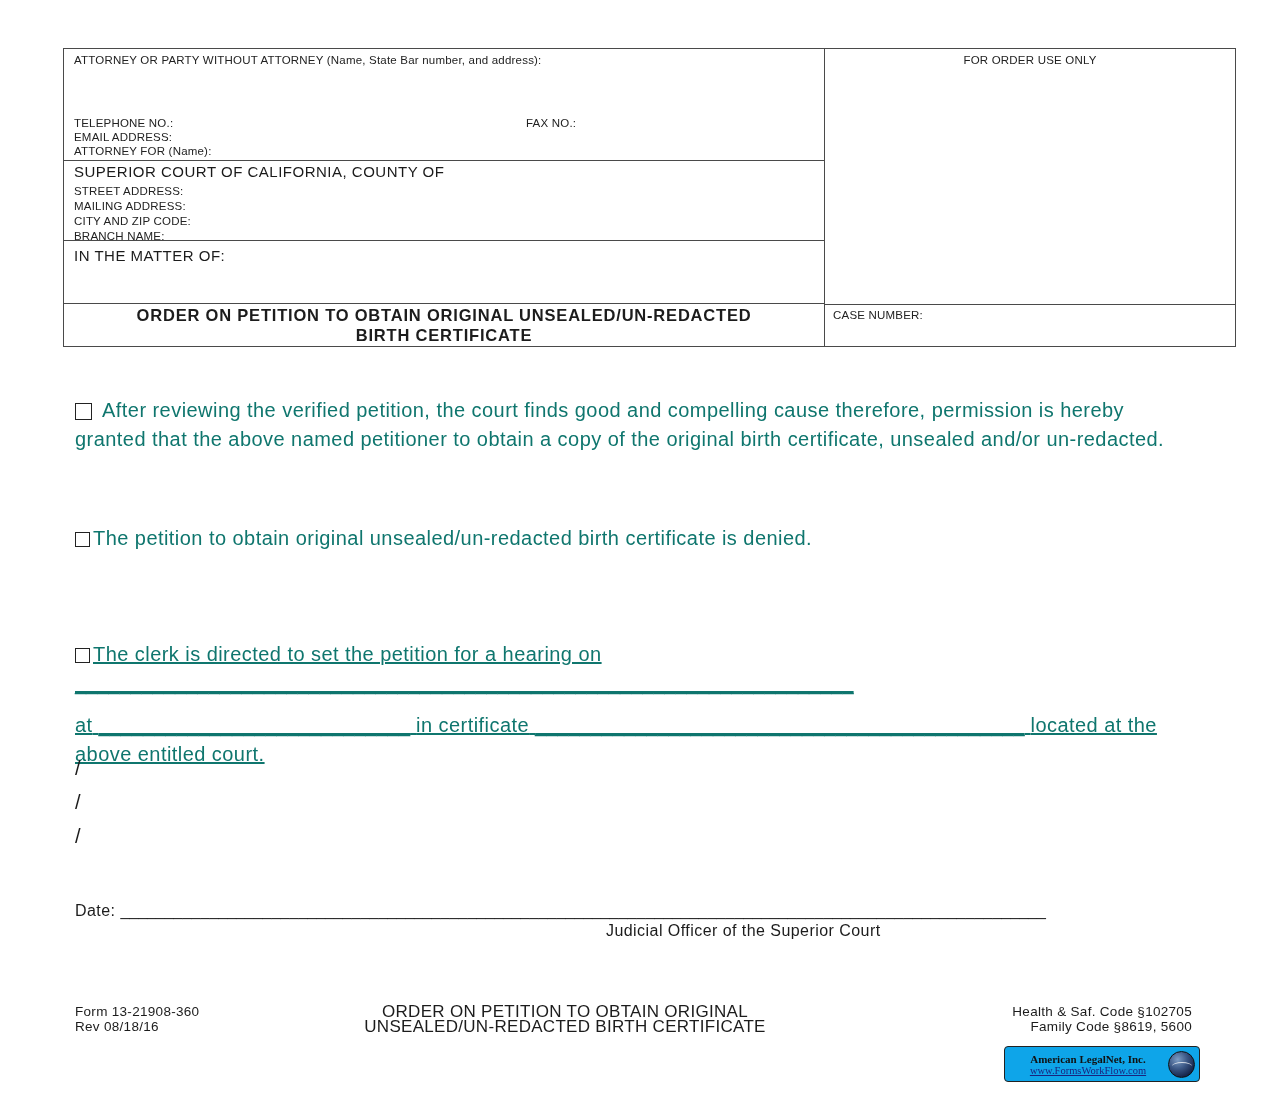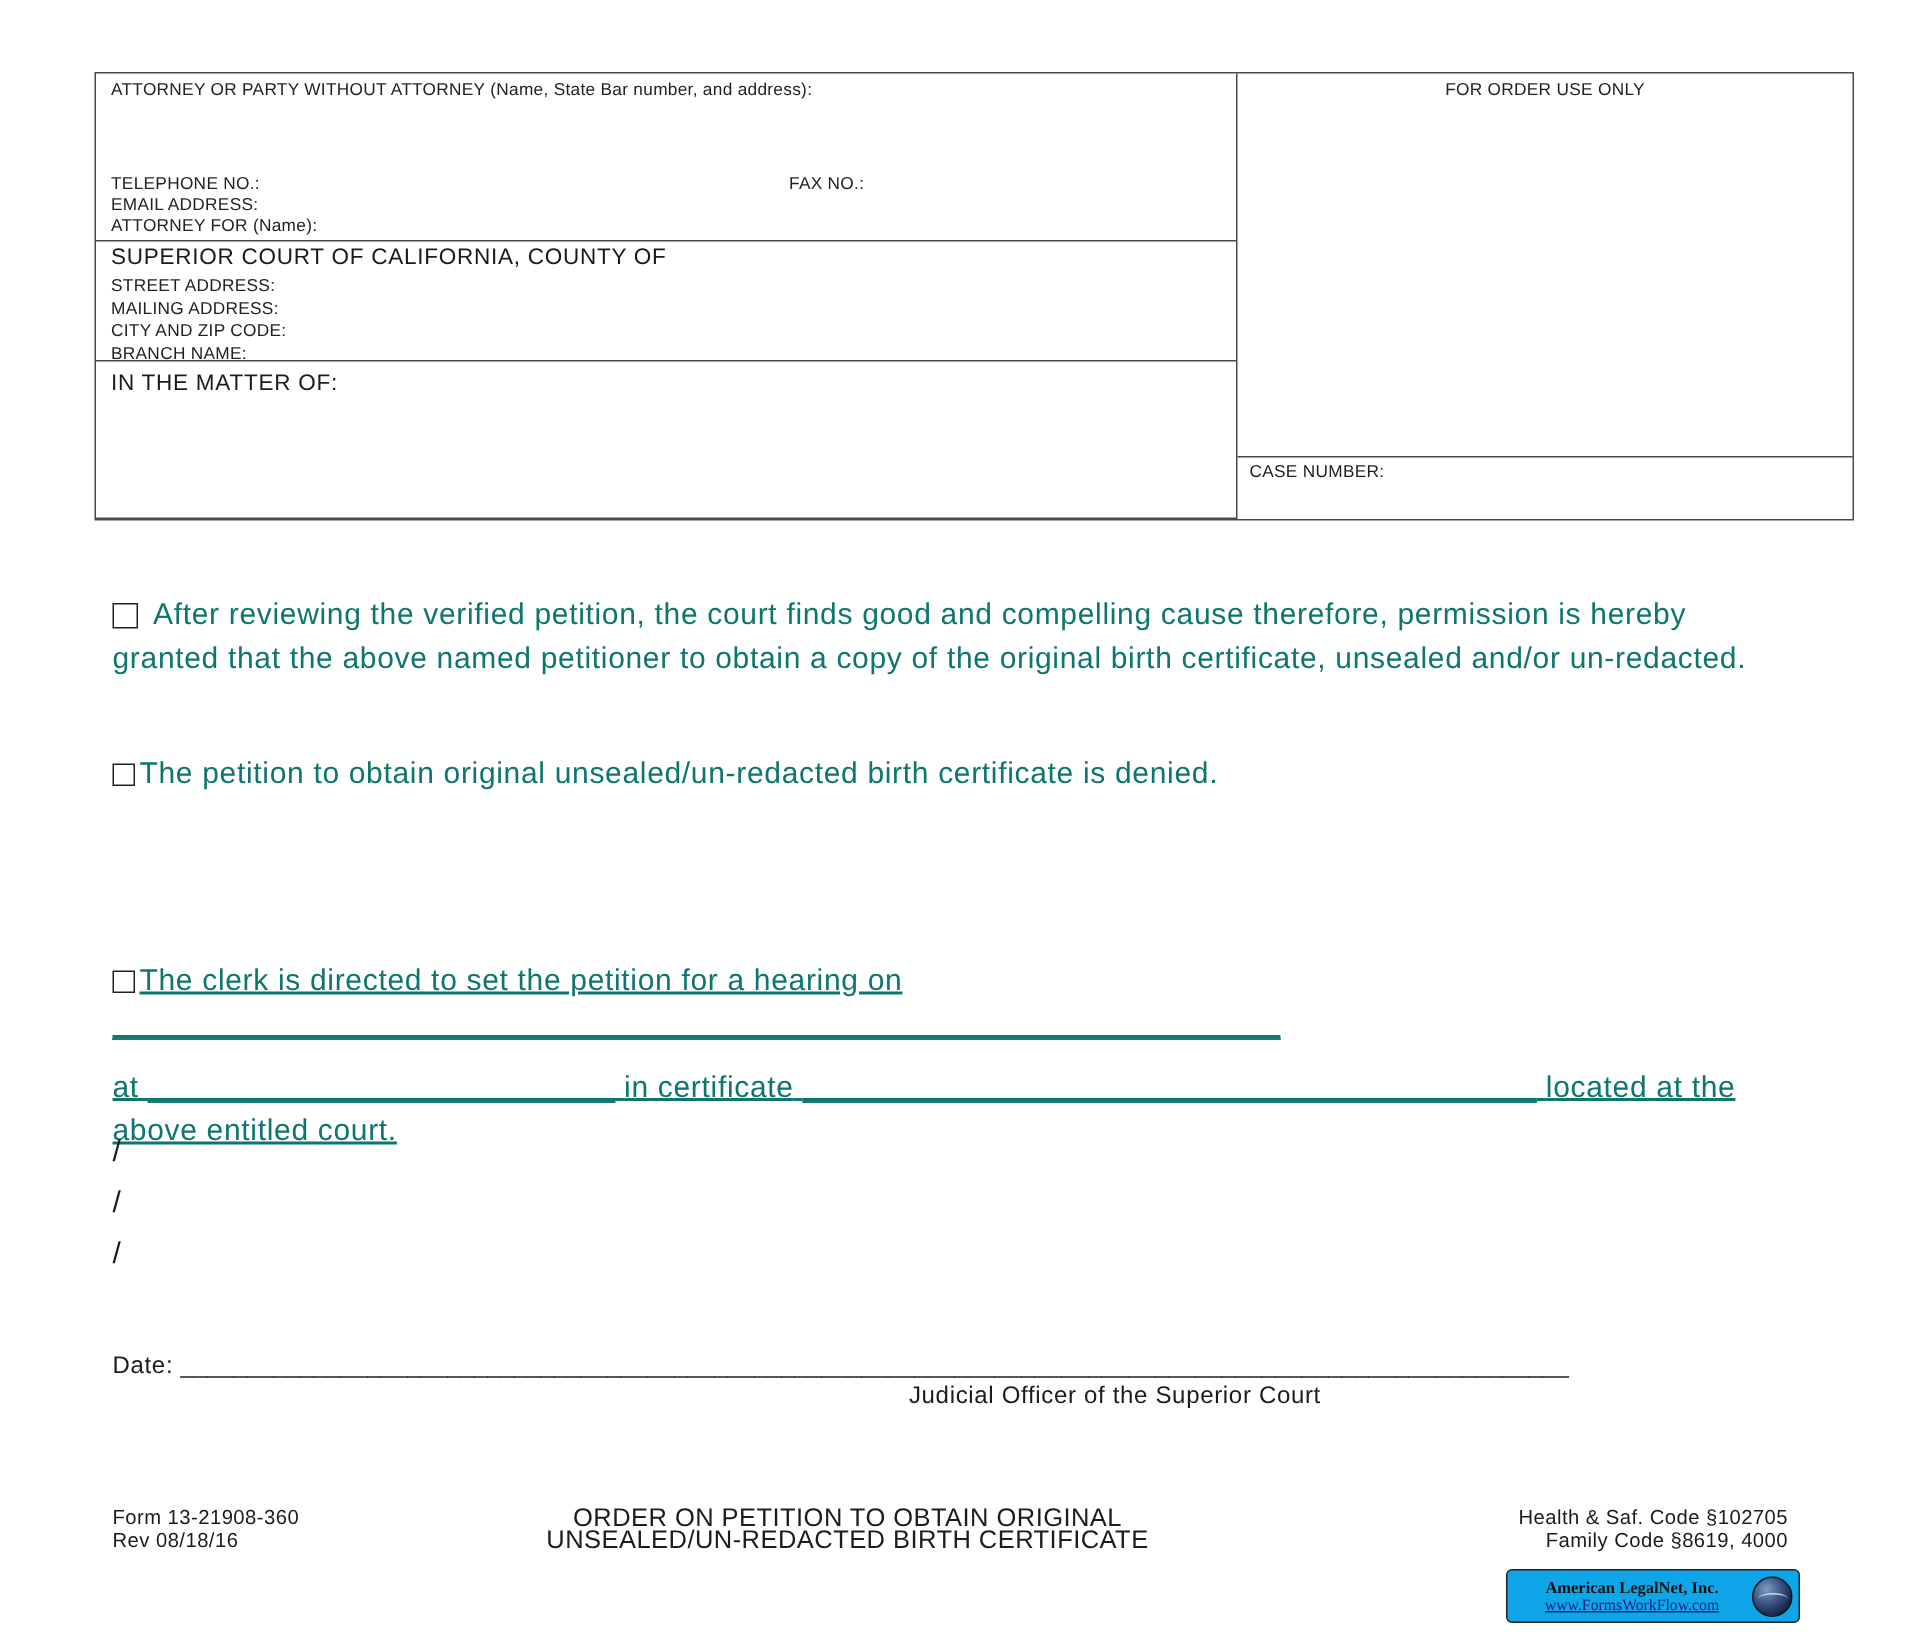--- a/index.html
+++ b/index.html
@@ -39,21 +39,21 @@
   .court-use { flex:1; text-align:center; padding-top:5px; }
   .case-sec { height:42px; border-top:1px solid #4a4a4a; padding:4px 8px; }
 
   
   .para { position:absolute; left:75px; width:1116px; font-size:20px; letter-spacing:0.45px; line-height:29px; color:#0f766e; }
   .checkbox { display:inline-block; width:15px; height:15px; border:1.6px solid #222; background:#fff; vertical-align:-2px; margin-right:3px; }
   .checkbox.lg { width:17px; height:17px; margin-right:10px; vertical-align:-3px; }
   .blank { letter-spacing:0; white-space:nowrap; }
 
   .p1 { top:396px; }
-  .p2 { top:502px; }
+  .p2 { top:524px; }
   .p3 { top:640px;text-decoration:underline; }
   .p3-line2 { margin-top:13px; }
 
   .slash { position:absolute; left:75px; font-size:20px; line-height:20px; }
   .slash-1 { top:758px; }
   .slash-2 { top:792px; }
   .slash-3 { top:826px; }
 
   
   .sig-row { position:absolute; left:75px; top:902px; width:1116px; display:flex; justify-content:flex-start;
@@ -111,20 +111,24 @@
         <div class="line small">STREET ADDRESS:</div>
         <div class="line small">MAILING ADDRESS:</div>
         <div class="line small">CITY AND ZIP CODE:</div>
         <div class="line small">BRANCH NAME:</div>
       </div>
 
       <div class="sec3">
         <span>IN THE MATTER OF:</span>
       </div>
 
+      <div class="sec4">
+        <div>ORDER ON PETITION TO OBTAIN ORIGINAL UNSEALED/UN-REDACTED</div>
+        <div>BIRTH CERTIFICATE</div>
+      </div>
     </div>
 
     <div class="hb-right">
       <div class="court-use small">FOR ORDER USE ONLY</div>
       <div class="case-sec small">
         <span>CASE NUMBER:</span>
       </div>
     </div>
   </div>
 
@@ -171,21 +175,21 @@
     <div>Rev 08/18/16</div>
   </div>
 
   <div class="footer-center">
     <div>ORDER ON PETITION TO OBTAIN ORIGINAL</div>
     <div>UNSEALED/UN-REDACTED BIRTH CERTIFICATE</div>
   </div>
 
   <div class="footer-right">
     <div>Health &amp; Saf. Code §102705</div>
-    <div>Family Code §8619, 4000</div>
+    <div>Family Code §8619, 5600</div>
   </div>
 
   <div class="legalnet">
     <div class="legalnet-text">
       <div class="legalnet-name">American LegalNet, Inc.</div>
       <div class="legalnet-url">www.FormsWorkFlow.com</div>
     </div>
     <div class="globe-icon"></div>
   </div>
 

